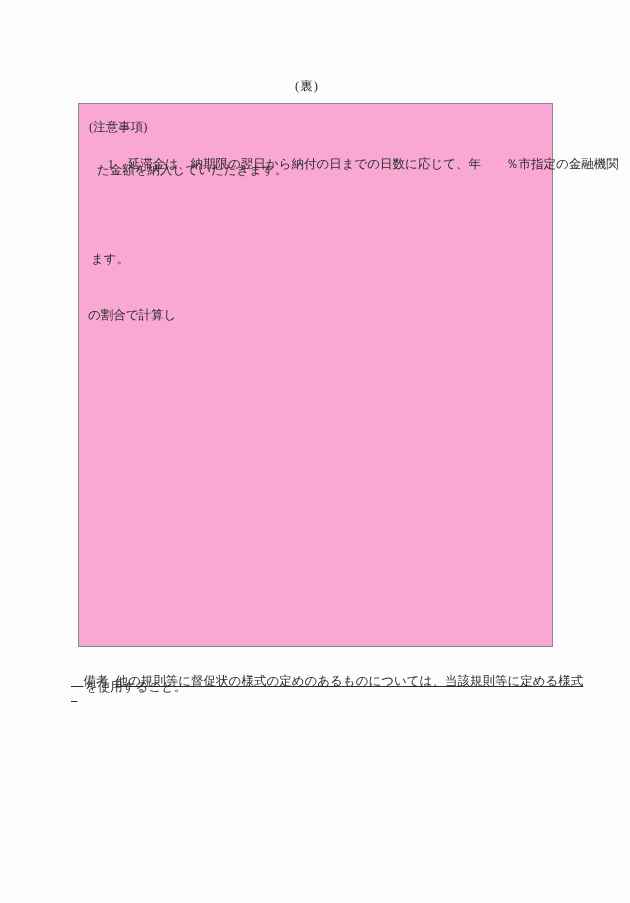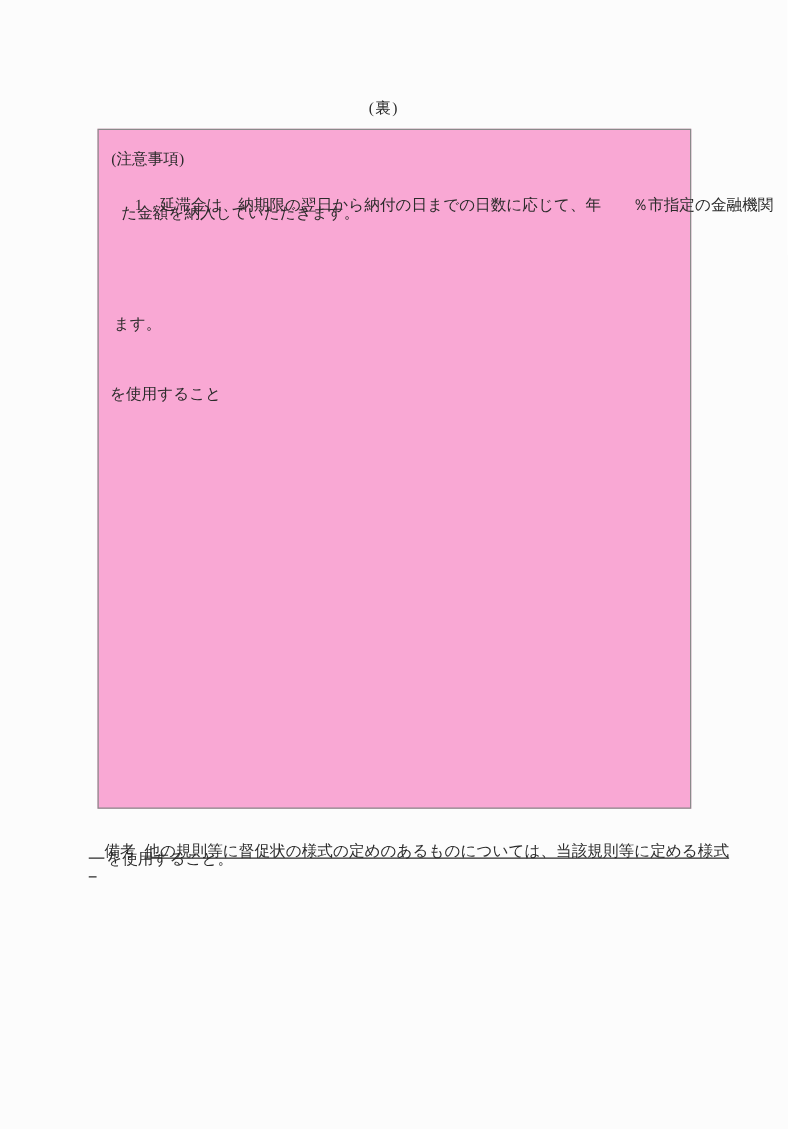--- a/index.html
+++ b/index.html
@@ -68,21 +68,21 @@
 
     <div class="abs heading">(注意事項)</div>
 
     <div class="abs item1-line1">
       <span class="num">1</span><span>延滞金は、納期限の翌日から納付の日までの日数に応じて、年　　％市指定の金融機関</span>
     </div>
     <div class="abs item1-line2">た金額を納入していただきます。</div>
 
     <div class="abs item2-line2">ます。</div>
 
-    <div class="abs bank-label">を使用すること</div>
+    <div class="abs bank-label">の割合で計算し</div>
 
   </div>
 
   <div class="abs remark-line1">
     <span class="remark-label">備考</span><span>他の規則等に督促状の様式の定めのあるものについては、当該規則等に定める様式</span>
   </div>
   <div class="abs remark-line2">を使用すること。</div>
 
 </div>
 

